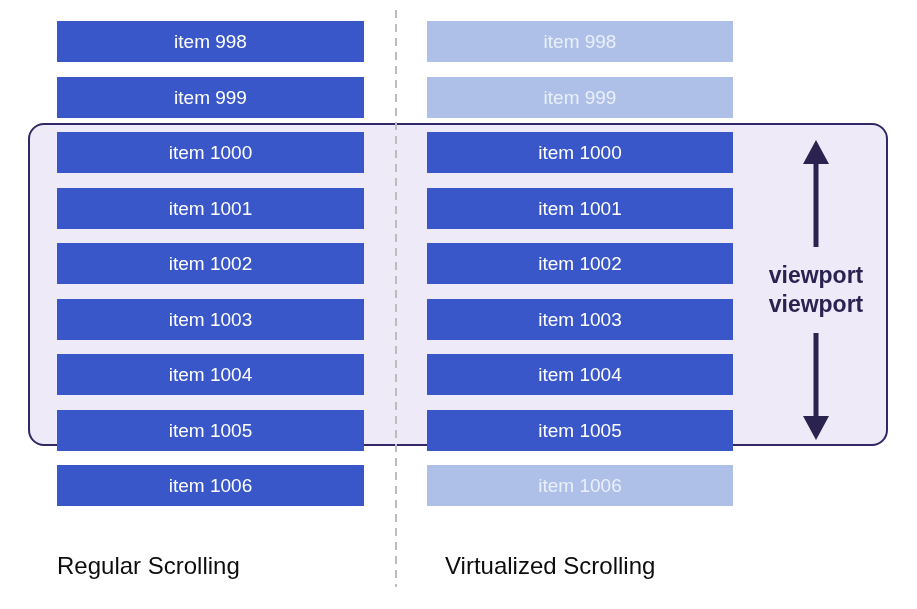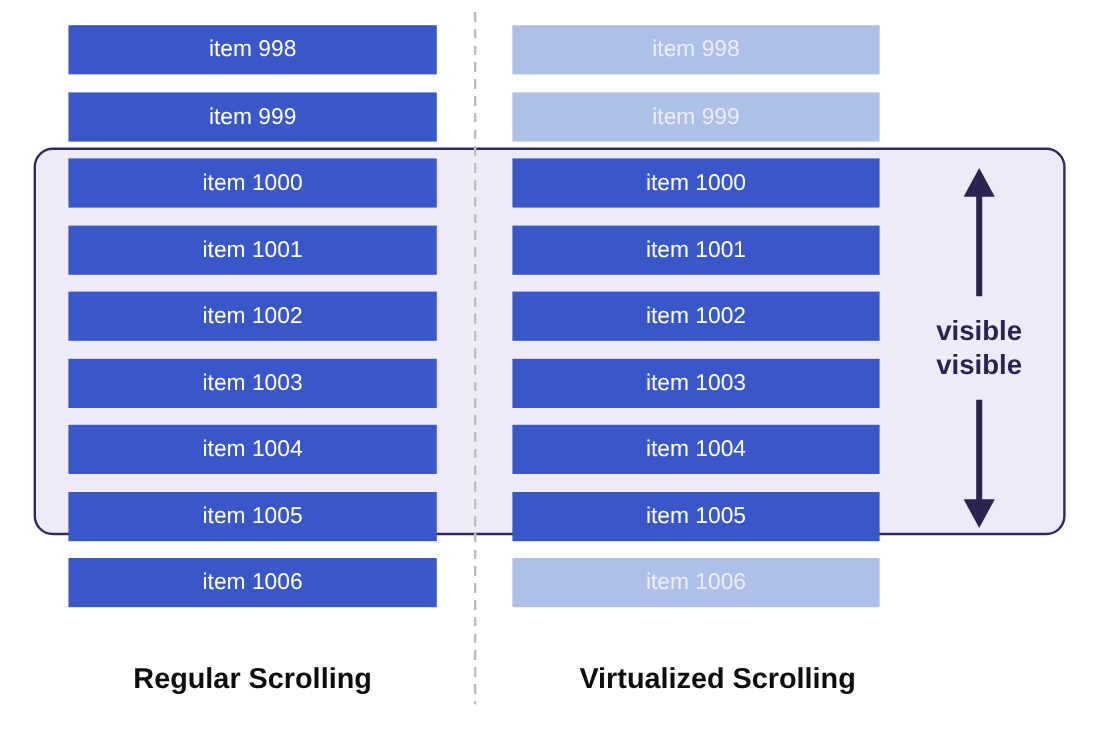--- a/index.html
+++ b/index.html
@@ -66,23 +66,23 @@
     flex:0 0 41px;
   }
   .bar[data-state="faded"]{
     background:var(--bar_faded);
     color:var(--bar_text_faded);
   }
   .caption{
     position:absolute;
     top:552px;
     height:30px;
-    text-align:center;
+    text-align:left;
     font-size:24px;
-    font-weight:bold;
+    font-weight:normal;
     color:var(--caption);
     z-index:2;
   }
   .caption.left{ left:57px; width:307px; }
   .caption.right{ left:445px; width:306px; }
   .viewport-annotation{
     position:absolute;
     left:758px; top:140px;
     width:116px; height:300px;
     display:flex;
@@ -132,21 +132,21 @@
       <div class="bar" data-state="solid">item 1004</div>
       <div class="bar" data-state="solid">item 1005</div>
       <div class="bar" data-state="faded">item 1006</div>
     </div>
 
   <div class="viewport-annotation">
     <svg class="arrow-svg" width="30" height="107" viewBox="0 0 30 107" aria-hidden="true">
       <polygon points="15,0 2,24 28,24" fill="var(--arrow)"></polygon>
       <line x1="15" y1="20" x2="15" y2="107" stroke="var(--arrow)" stroke-width="5"></line>
     </svg>
-    <div class="viewport-label">visible visible</div>
+    <div class="viewport-label">viewport viewport</div>
     <svg class="arrow-svg" width="30" height="107" viewBox="0 0 30 107" aria-hidden="true">
       <polygon points="15,107 2,83 28,83" fill="var(--arrow)"></polygon>
       <line x1="15" y1="0" x2="15" y2="87" stroke="var(--arrow)" stroke-width="5"></line>
     </svg>
   </div>
 
   <div class="caption left">Regular Scrolling</div>
   <div class="caption right">Virtualized Scrolling</div>
 
 </div>

